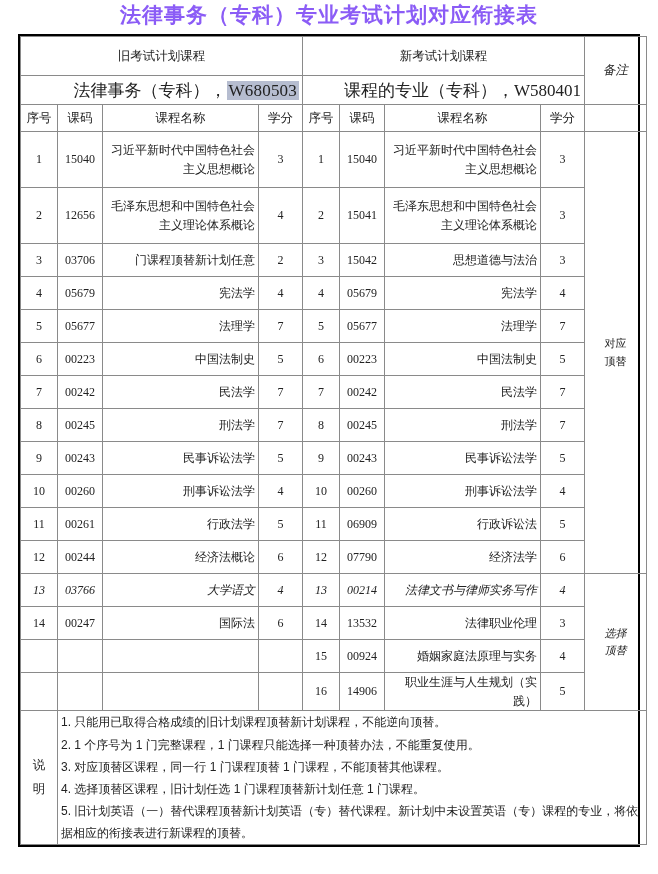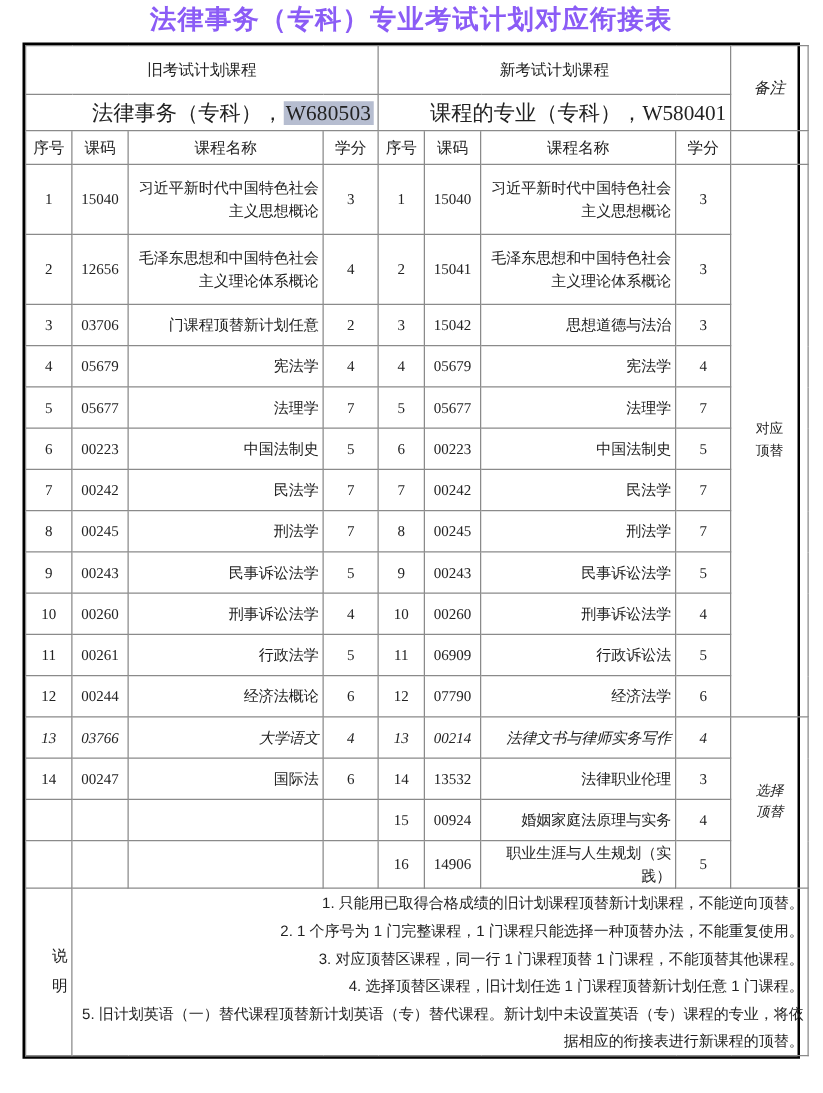--- a/index.html
+++ b/index.html
@@ -135,21 +135,21 @@
   .notes-label span { display: block; }
   .notes-body {
     padding: 7px 8px 7px 10px;
     font-size: 12px;
     line-height: 1.85;
     text-align: left;
     font-family: "Liberation Sans", "DejaVu Sans", sans-serif;
     color: #1a1a1a;
   }
   .notes-body p { margin: 0; }
-  .notes-row td { border-top: 2px solid #000; height: 118px; vertical-align: middle; text-align: right; }
+  .notes-row td { border-top: 2px solid #000; height: 118px; vertical-align: middle; }
 </style>
 </head>
 <body>
 
 <div class="page">
 
   <div class="doc-title">法律事务（专科）专业考试计划对应衔接表</div>
 
   <div class="table-wrap">
     <table class="main">

